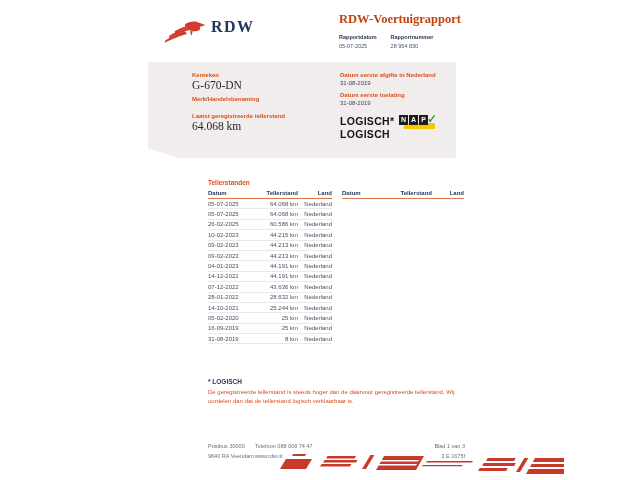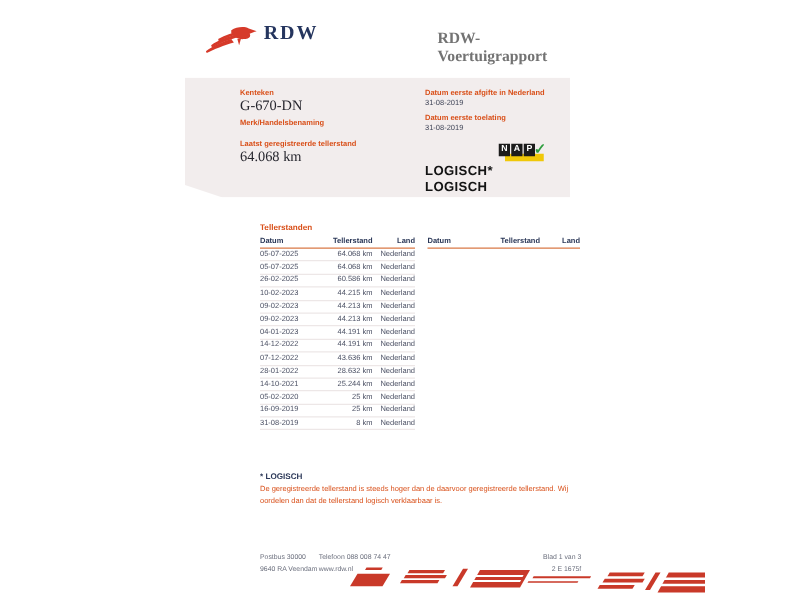--- a/index.html
+++ b/index.html
@@ -6,38 +6,38 @@
   .page{position:relative;width:564px;height:480px;background:#ffffff;overflow:hidden;
         font-family:"Liberation Sans",sans-serif;color:#4B5064;}
 
   
   .logo{position:absolute;left:164px;top:17px;display:flex;align-items:flex-start;}
   .logo svg{width:42px;height:27px;}
   .logo-text{font-family:"Liberation Serif",serif;font-weight:bold;font-size:16px;
              color:#25355E;letter-spacing:1.5px;margin-left:5px;margin-top:1px;}
   .header-right{position:absolute;left:339px;top:12px;width:140px;}
   .doc-title{font-family:"Liberation Serif",serif;font-weight:bold;font-size:12.5px;
-             color:#737373;margin:11px;}
+             color:#c2410c;margin:0;}
   .meta{display:flex;gap:14px;margin-top:7px;}
   .meta-label{font-size:5.5px;font-weight:bold;color:#2A3757;display:block;}
   .meta-value{font-size:5.5px;color:#4B5064;display:block;margin-top:3px;}
 
   
   .vehicle-panel{position:absolute;left:148px;top:62px;width:308px;height:96px;
      background:#F2EDED;
      clip-path:polygon(0 0,100% 0,100% 100%,30px 100%,0 calc(100% - 10px));}
   .vp-left{position:absolute;left:44px;top:10px;width:140px;}
   .vp-right{position:absolute;left:192px;top:10px;width:116px;}
   .olabel{font-size:6px;font-weight:bold;color:#D9501A;display:block;}
   .serifval{font-family:"Liberation Serif",serif;font-size:11.5px;color:#26262E;
             display:block;margin:1px 0 5px 0;}
   .smallval{font-size:6px;color:#3F4457;display:block;margin:2px 0 6px 0;}
   .vp-left .gap{height:11px;}
   .oordeel{position:absolute;left:192px;top:53px;font-size:10.5px;font-weight:bold;
-           color:#141414;line-height:12.5px;letter-spacing:0.3px;margin-top:16px;}
+           color:#141414;line-height:12.5px;letter-spacing:0.3px;}
 
   
   .nap{position:absolute;left:251px;top:52px;width:40px;height:17px;}
   .nap-yellow{position:absolute;left:5px;top:9px;width:31px;height:6px;background:#F0C808;}
   .nap-sq{position:absolute;top:1px;width:9px;height:10px;background:#1C1C1C;color:#fff;
           font-weight:bold;font-size:7px;text-align:center;line-height:10px;}
   .nap-sq.n0{left:0;} .nap-sq.n1{left:10px;} .nap-sq.n2{left:20px;}
   .nap-check{position:absolute;left:28px;top:-2px;color:#2F9E3F;font-size:12px;font-weight:bold;}
 
   

